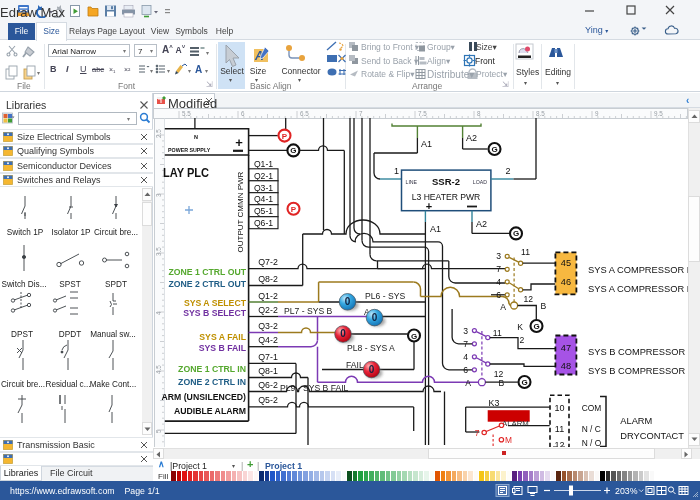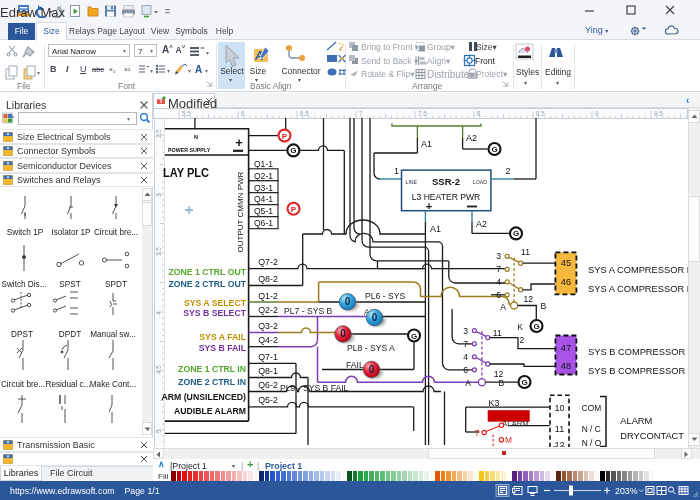--- a/index.html
+++ b/index.html
@@ -251,21 +251,21 @@
 <div class="abs" style="left:17px;top:131.5px;font-size:9px;color:#333;white-space:nowrap">Size Electrical Symbols</div>
 <svg class="abs" style="left:140px;top:132.5px" width="8" height="8">
     <path d="M1 1 l6 6 m0 -6 l-6 6" stroke="#555" stroke-width="1"></path>
   </svg>
 <div class="abs" style="left:0;top:143.5px;width:153px;height:14.5px;background:#fff;border-top:1px solid #e2e6ea;border-bottom:1px solid #e2e6ea"></div>
 <svg class="abs" style="left:3px;top:146.0px" width="10" height="10">
     <rect x="0.5" y="0.5" width="9" height="9" fill="#f5b731" stroke="#caa53f" stroke-width="0.8"></rect>
     <rect x="0.5" y="0.5" width="9" height="3.5" fill="#3e6fb2"></rect>
     <circle cx="5" cy="2.2" r="1" fill="#f0f4fa"></circle>
   </svg>
-<div class="abs" style="left:17px;top:146.0px;font-size:9px;color:#333;white-space:nowrap">Connector Symbols</div>
+<div class="abs" style="left:17px;top:146.0px;font-size:9px;color:#333;white-space:nowrap">Qualifying Symbols</div>
 <svg class="abs" style="left:140px;top:147.0px" width="8" height="8">
     <path d="M1 1 l6 6 m0 -6 l-6 6" stroke="#555" stroke-width="1"></path>
   </svg>
 <div class="abs" style="left:0;top:158px;width:153px;height:14.5px;background:#fff;border-top:1px solid #e2e6ea;border-bottom:1px solid #e2e6ea"></div>
 <svg class="abs" style="left:3px;top:160.5px" width="10" height="10">
     <rect x="0.5" y="0.5" width="9" height="9" fill="#f5b731" stroke="#caa53f" stroke-width="0.8"></rect>
     <rect x="0.5" y="0.5" width="9" height="3.5" fill="#3e6fb2"></rect>
     <circle cx="5" cy="2.2" r="1" fill="#f0f4fa"></circle>
   </svg>
 <div class="abs" style="left:17px;top:160.5px;font-size:9px;color:#333;white-space:nowrap">Semiconductor Devices</div>

